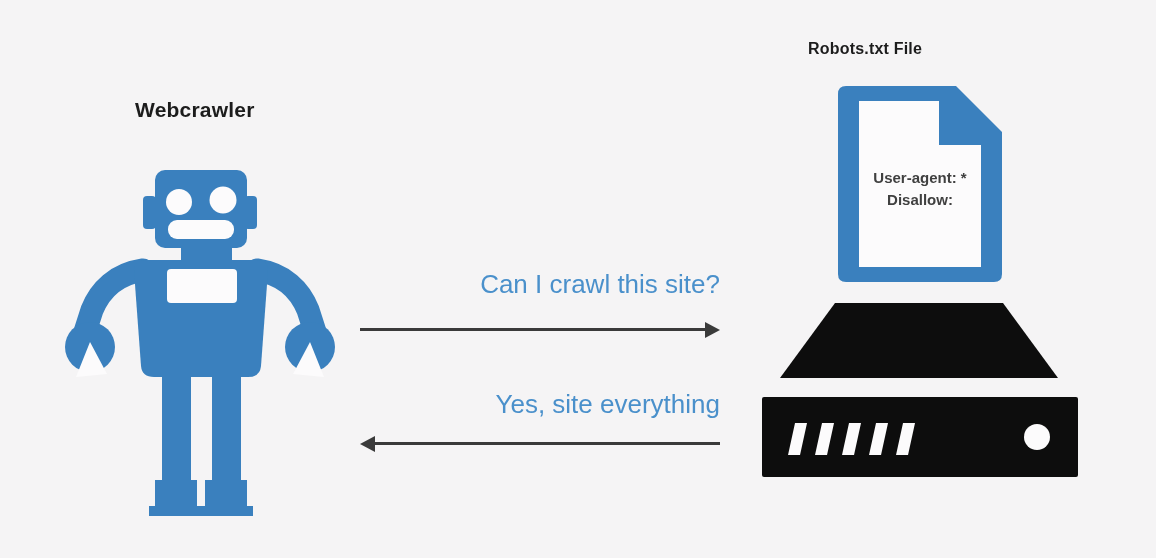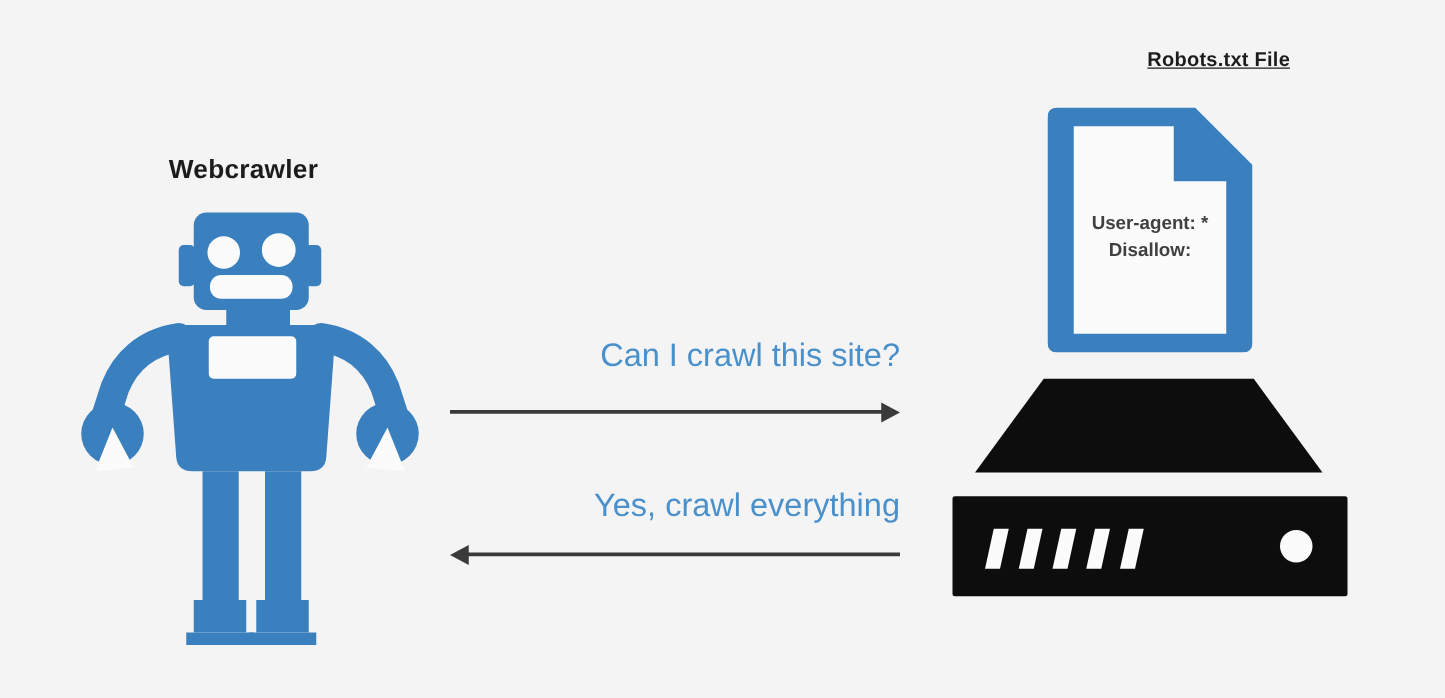--- a/index.html
+++ b/index.html
@@ -20,22 +20,22 @@
     overflow:hidden;
   }
   .canvas{position:relative;width:1156px;height:558px;}
 
   .title{
     position:absolute;
     font-weight:bold;
     color:var(--title-black);
     letter-spacing:0.2px;
   }
-  .webcrawler-title{left:135px;top:124px;font-size:21px;}
-  .robots-title{left:808px;top:40px;width:224px;text-align:right;font-size:16px;text-decoration:underline;}
+  .webcrawler-title{left:135px;top:98px;font-size:21px;}
+  .robots-title{left:808px;top:40px;width:224px;text-align:left;font-size:16px;}
 
   .msg-label{
     position:absolute;
     left:360px;width:360px;
     text-align:right;
     color:var(--message-blue);
     font-size:26px;
   }
   .msg-request{top:269px;}
   .msg-response{top:389px;}
@@ -123,21 +123,21 @@
       <rect class="fill-blue" x="159" y="356" width="54" height="10"></rect>
     </g>
   </svg>
 
   <div class="msg-label msg-request">Can I crawl this site?</div>
   <div class="arrow arrow-request">
     <div class="shaft"></div>
     <div class="head"></div>
   </div>
 
-  <div class="msg-label msg-response">Yes, crawl everything</div>
+  <div class="msg-label msg-response">Yes, site everything</div>
   <div class="arrow arrow-response">
     <div class="shaft"></div>
     <div class="head"></div>
   </div>
 
   <div class="title robots-title">Robots.txt File</div>
 
   <svg class="file-svg" width="164" height="196" viewBox="0 0 164 196" aria-hidden="true">
     <path class="fill-blue" d="M 8 0 L 118 0 L 164 46 L 164 188 Q 164 196 156 196 L 8 196 Q 0 196 0 188 L 0 8 Q 0 0 8 0 Z"></path>
     <path class="fill-white" d="M 21 15 L 101 15 L 101 59 L 143 59 L 143 181 L 21 181 Z"></path>

